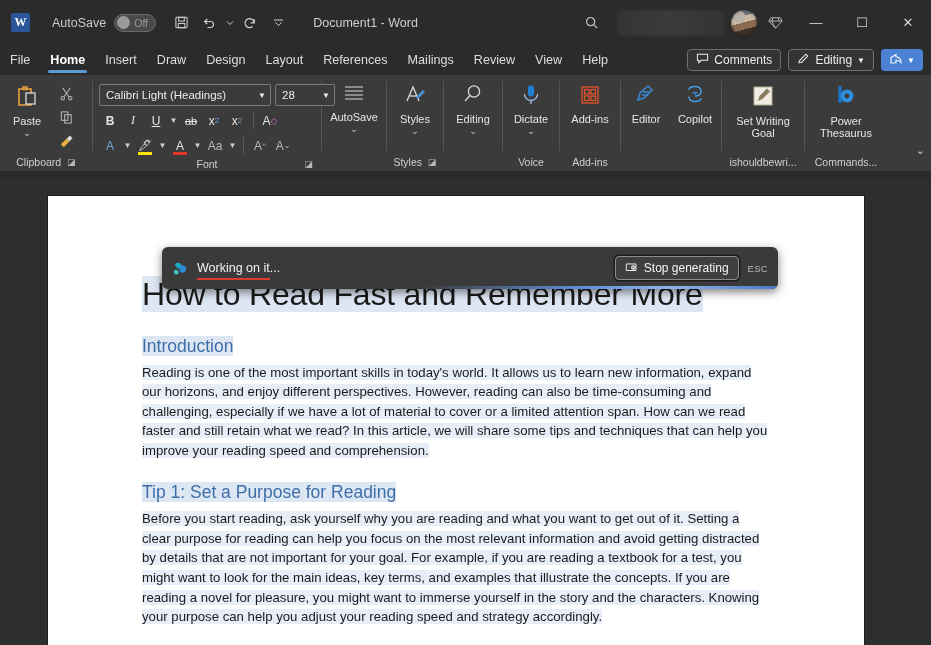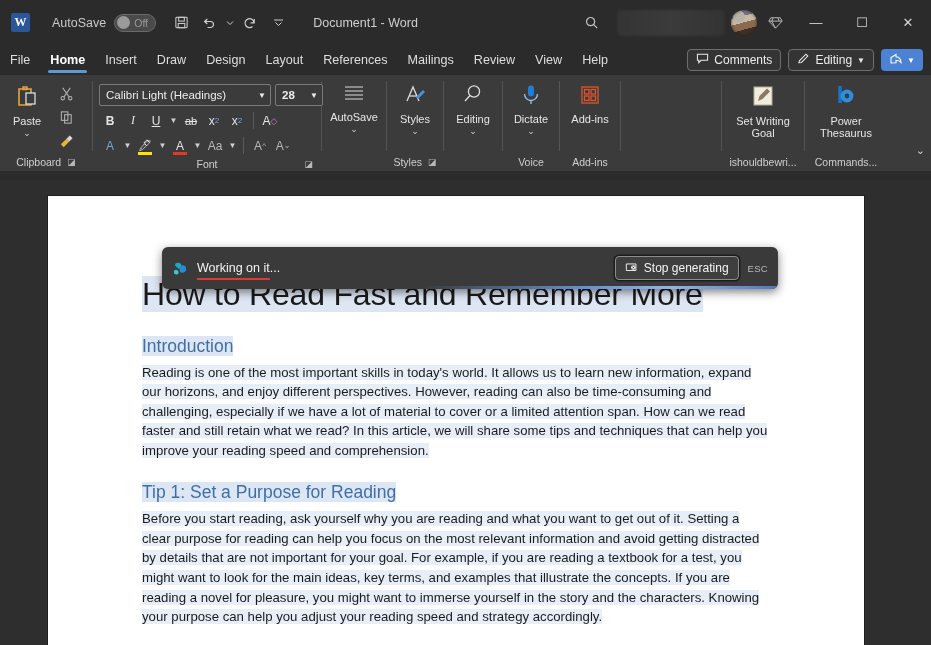--- a/index.html
+++ b/index.html
@@ -117,21 +117,21 @@
   }
 
   .font-group-inner { display:flex; flex-direction:column; padding:4px 6px 0 6px; gap:4px; }
   .font-row1 { display:flex; gap:4px; align-items:center; }
   .font-name-box, .font-size-box {
     height:22px; border:1px solid #7a7a7a; border-radius:2px; background:#3b3b3b;
     display:flex; align-items:center; padding:0 4px 0 6px; font-size:11.5px; color:#ececec;
     justify-content:space-between;
   }
   .font-name-box { width:172px; }
-  .font-size-box { width:48px;font-weight:bold; }
+  .font-size-box { width:60px; }
   .font-row2, .font-row3 { display:flex; align-items:center; gap:1px; }
   .fbtn {
     min-width:22px; height:21px; display:flex; align-items:center; justify-content:center;
     color:#e4e4e4; font-size:12px; position:relative; padding:0 2px;
   }
   .fbtn small { font-size:8px; }
   .caret { font-size:8px; color:#cfcfcf; width:11px; display:flex; justify-content:center; }
   .swatch { position:absolute; bottom:1px; left:4px; right:4px; height:3px; }
   .hsep { width:1px; height:17px; background:#5a5a5a; margin:0 4px; }
 
@@ -497,20 +497,41 @@
           </svg>
         </span>
         <span class="lbl">Add-ins</span>
       </div>
     </div>
     <div class="rgroup-label">Add-ins</div>
   </div>
   <div class="vsep"></div>
 
   <div class="rgroup" style="width:100px">
+    <div class="rgroup-body" style="justify-content:center;gap:2px">
+      <div class="big-btn" style="width:46px">
+        <span>
+          <svg width="24" height="24" viewBox="0 0 24 24" fill="none" stroke="#3b86d0" stroke-width="1.5">
+            <path d="M4 17 L6 10 L14 3 L18 7 L10 15 Z"></path>
+              <path d="M9 9 H16 M8 12 H14"></path>
+          </svg>
+        </span>
+        <span class="lbl">Editor</span>
+      </div>
+      <div class="big-btn" style="width:48px">
+        <span>
+          <svg width="24" height="24" viewBox="0 0 24 24" fill="none" stroke="#4a9ee0" stroke-width="1.4">
+            <path d="M6 7 C6 4.5 9 3.5 12 3.5 C16 3.5 18 5.5 18 8.5 C18 12 15 13 12 13"></path>
+            <path d="M18 15 C18 17.5 15 18.5 12 18.5 C8 18.5 6 16.5 6 13.5"></path>
+            <path d="M9 9 L12 12 L15 9" fill="#2f7fd0" stroke="none"></path>
+          </svg>
+        </span>
+        <span class="lbl">Copilot</span>
+      </div>
+    </div>
     <div class="rgroup-label"></div>
   </div>
   <div class="vsep"></div>
 
   <div class="rgroup" style="width:82px">
     <div class="rgroup-body" style="justify-content:center">
       <div class="big-btn" style="width:76px">
         <span>
           <svg width="26" height="26" viewBox="0 0 26 26" fill="none">
             <rect x="4" y="4" width="18" height="18" fill="#f0ece2" stroke="#b6ac94"></rect>

